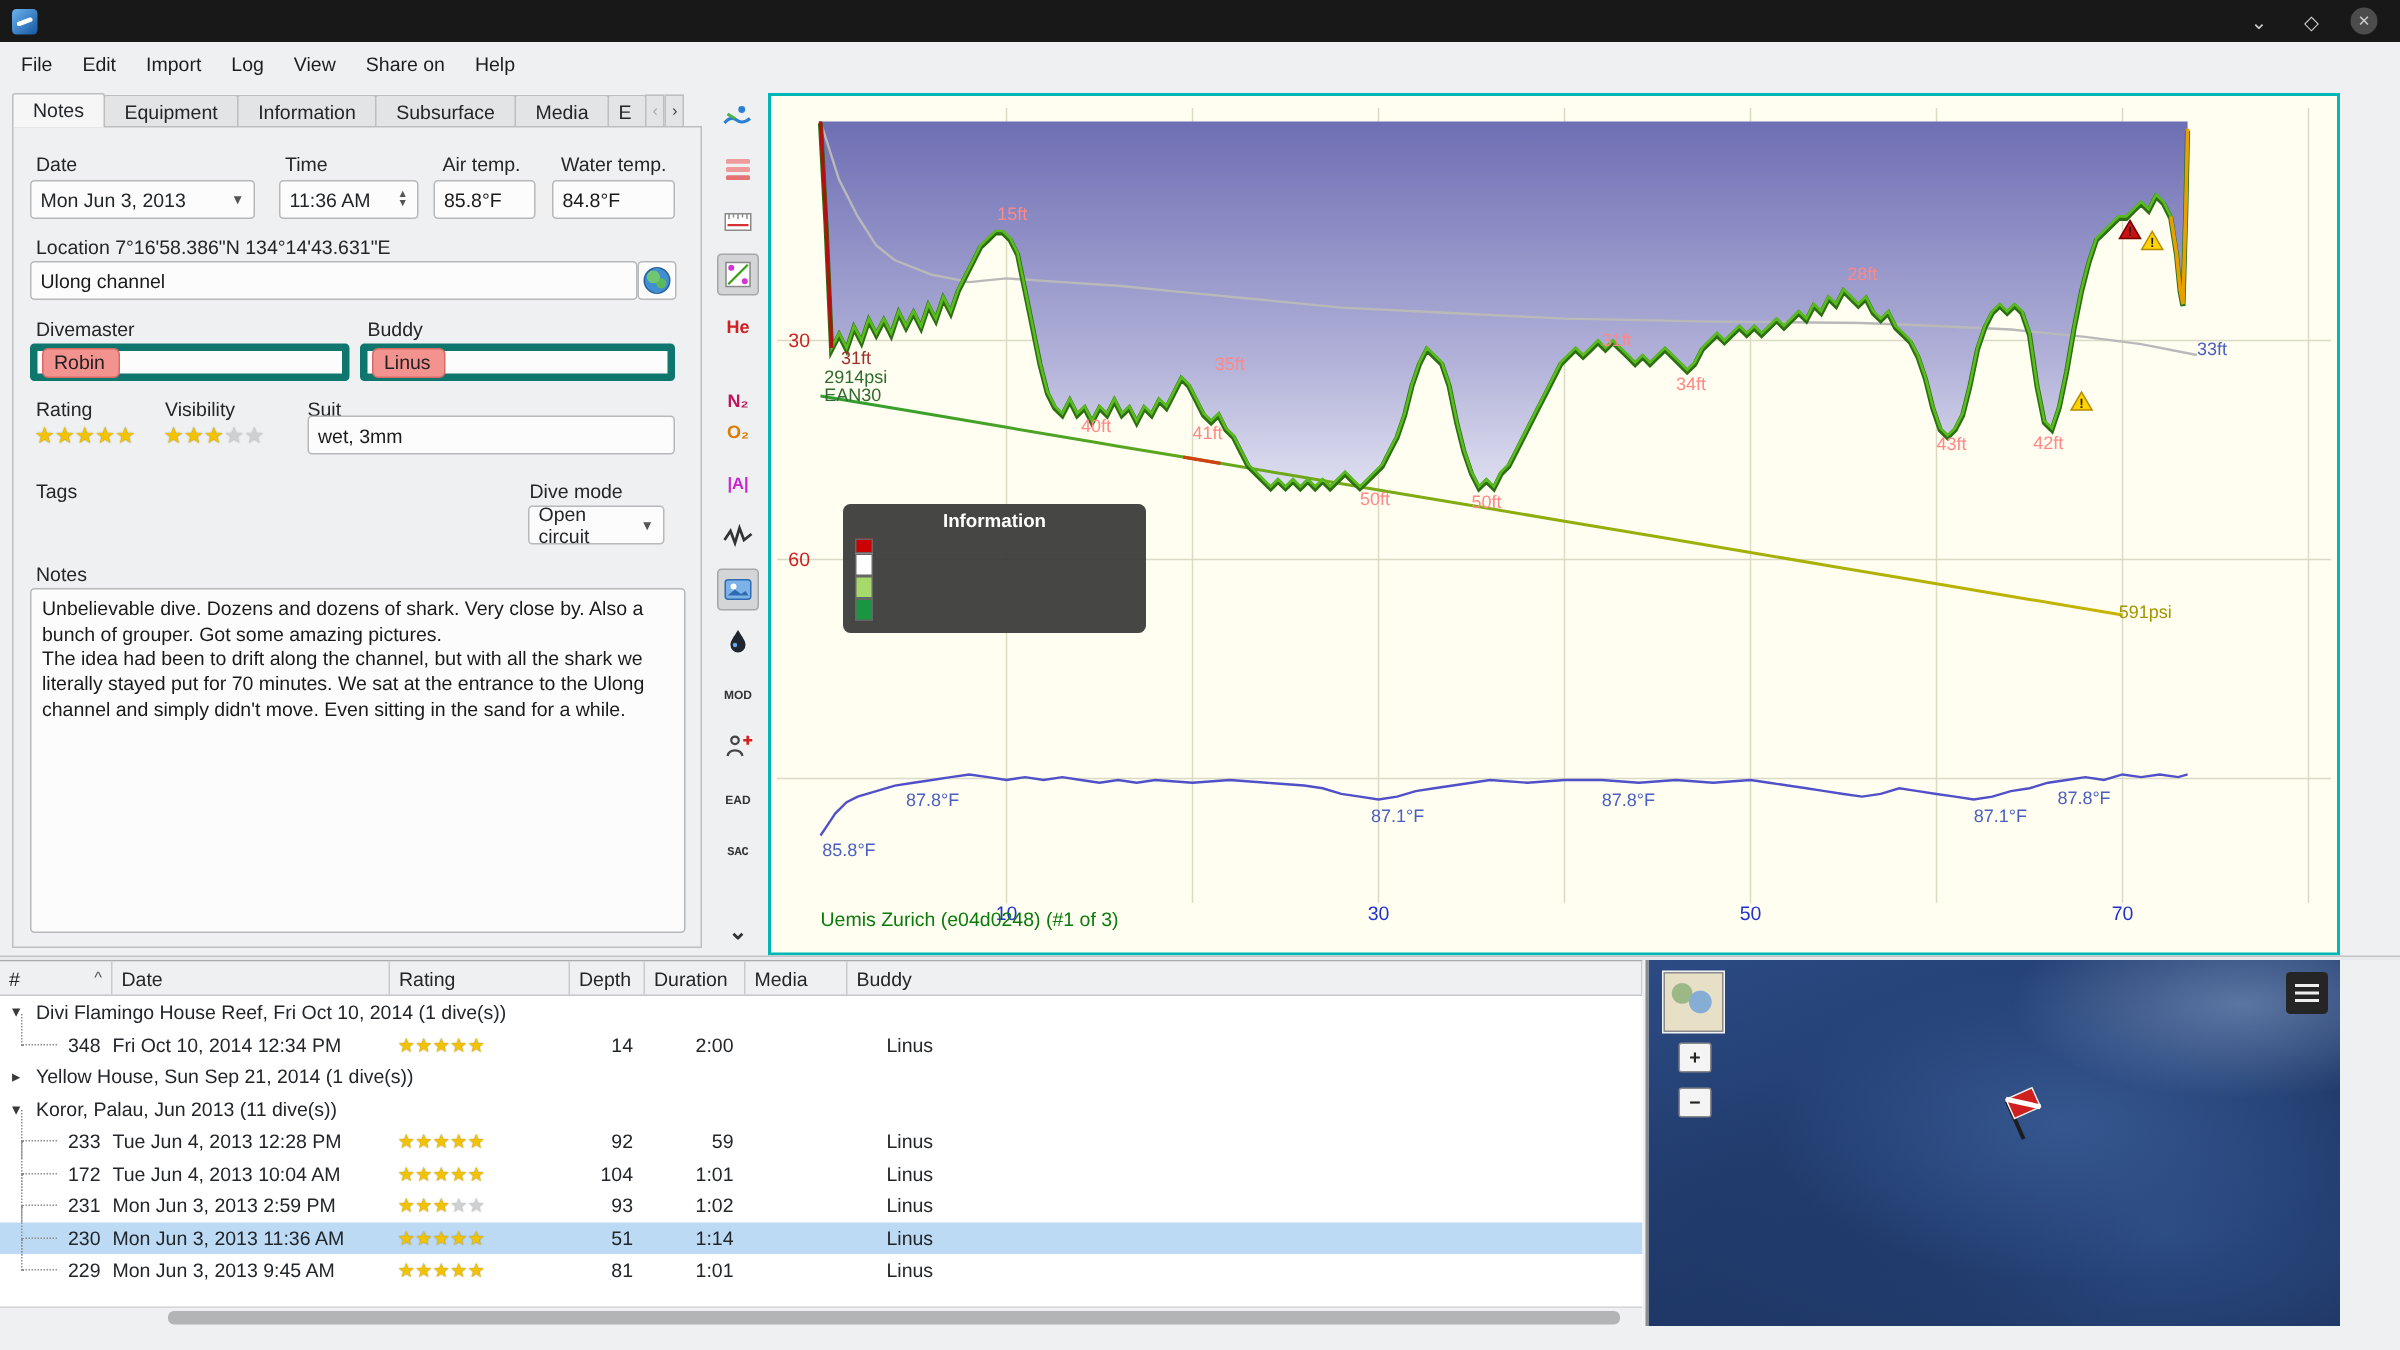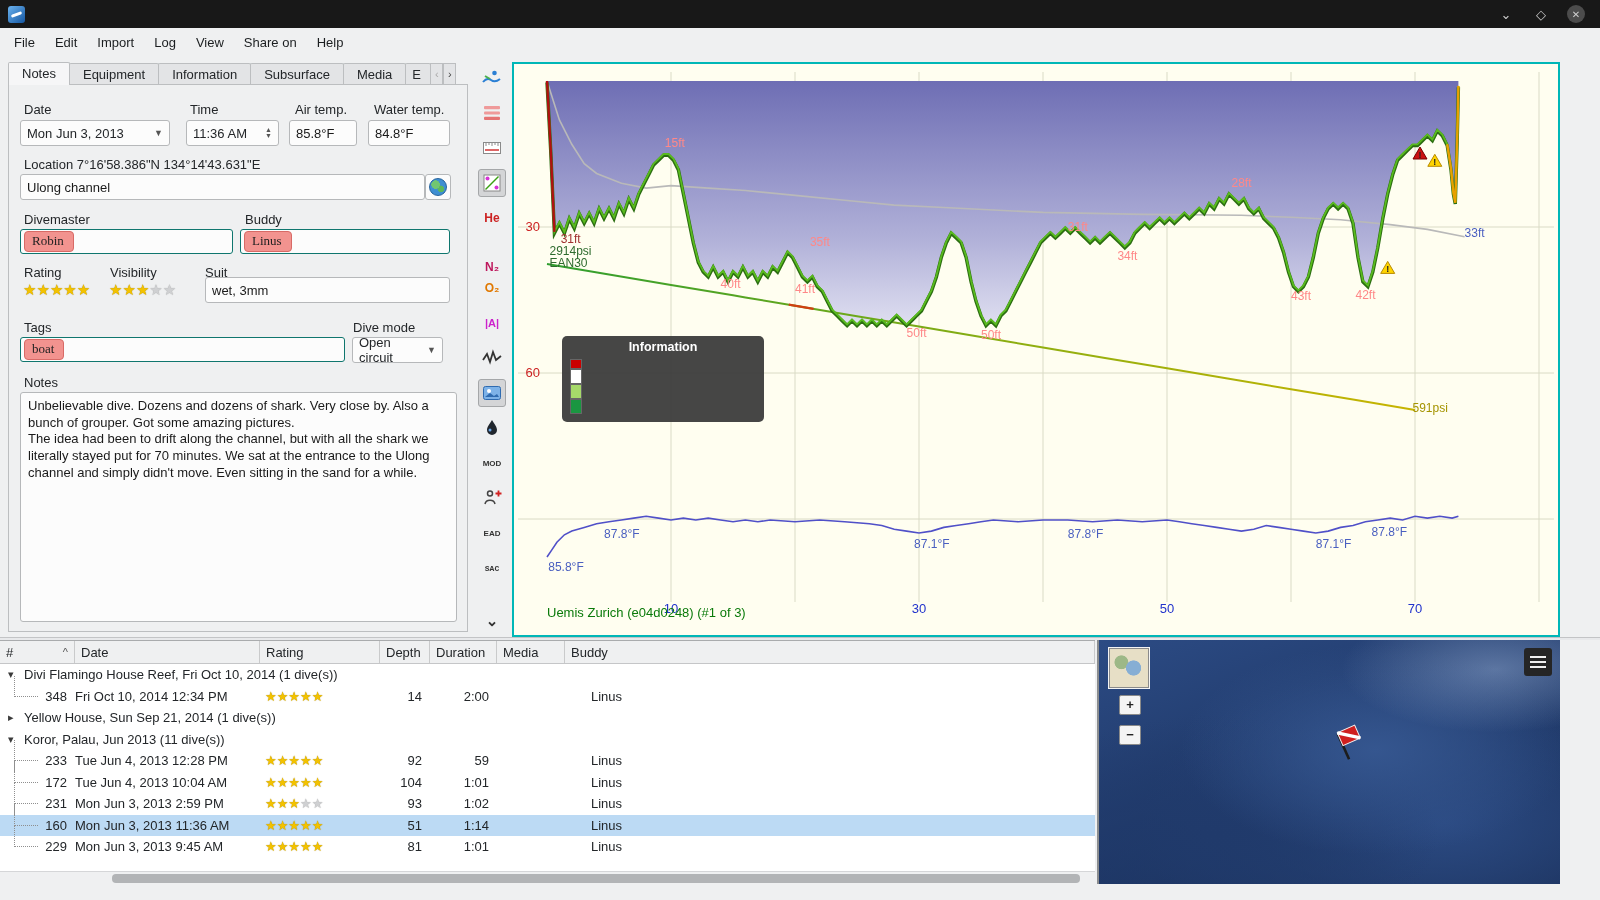--- a/index.html
+++ b/index.html
@@ -38,22 +38,22 @@
   .tab-content { position:absolute; left:8px; top:84px; width:460px; height:548px;
     background:#eff0f1; border:1px solid #bcbec0; }
   .flabel { position:absolute; font-size:13px; color:#232629; }
   .finput { position:absolute; height:26px; background:#fcfcfc; border:1px solid #b6b8ba;
     border-radius:3px; padding:0 6px; font:13px "Liberation Sans",sans-serif; color:#1a1a1a; }
   .fbox { position:absolute; height:26px; background:#fcfcfc; border:1px solid #b6b8ba;
     border-radius:3px; display:flex; align-items:center; padding:0 6px; }
   .fbox .arrow { margin-left:auto; font-size:9px; color:#555; }
   .spincol { margin-left:auto; display:flex; flex-direction:column; font-size:7px;
     line-height:6px; color:#555; }
-  .chipfield { position:absolute; height:25px; background:#fcfcfc; border:1px solid #0f766e;
-    border-radius:3px; display:flex; align-items:center; padding:0 3px;font-family:Liberation Serif, serif; }
+  .chipfield { position:absolute; height:25px; background:#fcfcfc; border:5px solid #0f766e;
+    border-radius:3px; display:flex; align-items:center; padding:0 3px; }
   .chip { background:#f2938f; border:1px solid #d86a66; border-radius:4px;
     padding:1px 9px 2px 7px; color:#222; font-size:13px; }
   .stars15 .star { font-size:15px; }
   .star.on  { color:#f3c200; text-shadow:0 0 1px #8a6d00; }
   .star.off { color:#cfd0d2; text-shadow:0 0 1px #9a9a9a; }
   .notes-ta { position:absolute; resize:none; background:#fcfcfc; border:1px solid #b6b8ba;
     border-radius:3px; padding:5px 7px; font:13px/1.28 "Liberation Sans",sans-serif; color:#1a1a1a; }
   .globe-btn { position:absolute; width:26px; height:26px; border:1px solid #b6b8ba;
     border-radius:3px; background:#fcfcfc; display:flex; align-items:center; justify-content:center; }
   .globe { width:18px; height:18px; border-radius:50%;
@@ -215,23 +215,20 @@
 
   <div class="flabel" style="left:15px;top:180px">Rating</div>
   <div class="flabel" style="left:101px;top:180px">Visibility</div>
   <div class="flabel" style="left:196px;top:180px">Suit</div>
   <div class="stars15" style="position:absolute;left:14px;top:196px"><span class="star on">★</span><span class="star on">★</span><span class="star on">★</span><span class="star on">★</span><span class="star on">★</span></div>
   <div class="stars15" style="position:absolute;left:100px;top:196px"><span class="star on">★</span><span class="star on">★</span><span class="star on">★</span><span class="star off">★</span><span class="star off">★</span></div>
   <input class="finput" style="left: 196px; top: 192px; width: 245px;" value="wet, 3mm">
 
   <div class="flabel" style="left:15px;top:235px">Tags</div>
   <div class="flabel" style="left:344px;top:235px">Dive mode</div>
-  <div class="chipfield" style="left:11px;top:252px;width:325px">
-    <span class="chip">boat</span>
-  </div>
   <div class="fbox" style="left:343px;top:252px;width:91px">
     <span>Open circuit</span>
     <span class="arrow">▼</span>
   </div>
 
   <div class="flabel" style="left:15px;top:290px">Notes</div>
   <textarea class="notes-ta" style="left: 11px; top: 307px; width: 437px; height: 230px;">Unbelievable dive. Dozens and dozens of shark. Very close by. Also a bunch of grouper. Got some amazing pictures.
 The idea had been to drift along the channel, but with all the shark we literally stayed put for 70 minutes. We sat at the entrance to the Ulong channel and simply didn't move. Even sitting in the sand for a while.</textarea>
 </div>
 
@@ -479,21 +476,21 @@
         <div class="cell-rating"><span class="star on" style="font-size: 13px;">★</span><span class="star on" style="font-size: 13px;">★</span><span class="star on" style="font-size: 13px;">★</span><span class="star off" style="font-size: 13px;">★</span><span class="star off" style="font-size: 13px;">★</span></div>
         <div class="cell-depth">93</div>
         <div class="cell-dur">1:02</div>
         <div></div>
         <div class="cell-buddy">Linus</div>
       </div>
       <div class="dl-row selected">
         <div class="cell-num">
           <span class="conn"></span>
           <span class="conn-cont"></span>
-          <span>160</span>
+          <span>230</span>
         </div>
         <div>Mon Jun 3, 2013 11:36 AM</div>
         <div class="cell-rating"><span class="star on" style="font-size: 13px;">★</span><span class="star on" style="font-size: 13px;">★</span><span class="star on" style="font-size: 13px;">★</span><span class="star on" style="font-size: 13px;">★</span><span class="star on" style="font-size: 13px;">★</span></div>
         <div class="cell-depth">51</div>
         <div class="cell-dur">1:14</div>
         <div></div>
         <div class="cell-buddy">Linus</div>
       </div>
       <div class="dl-row">
         <div class="cell-num">

